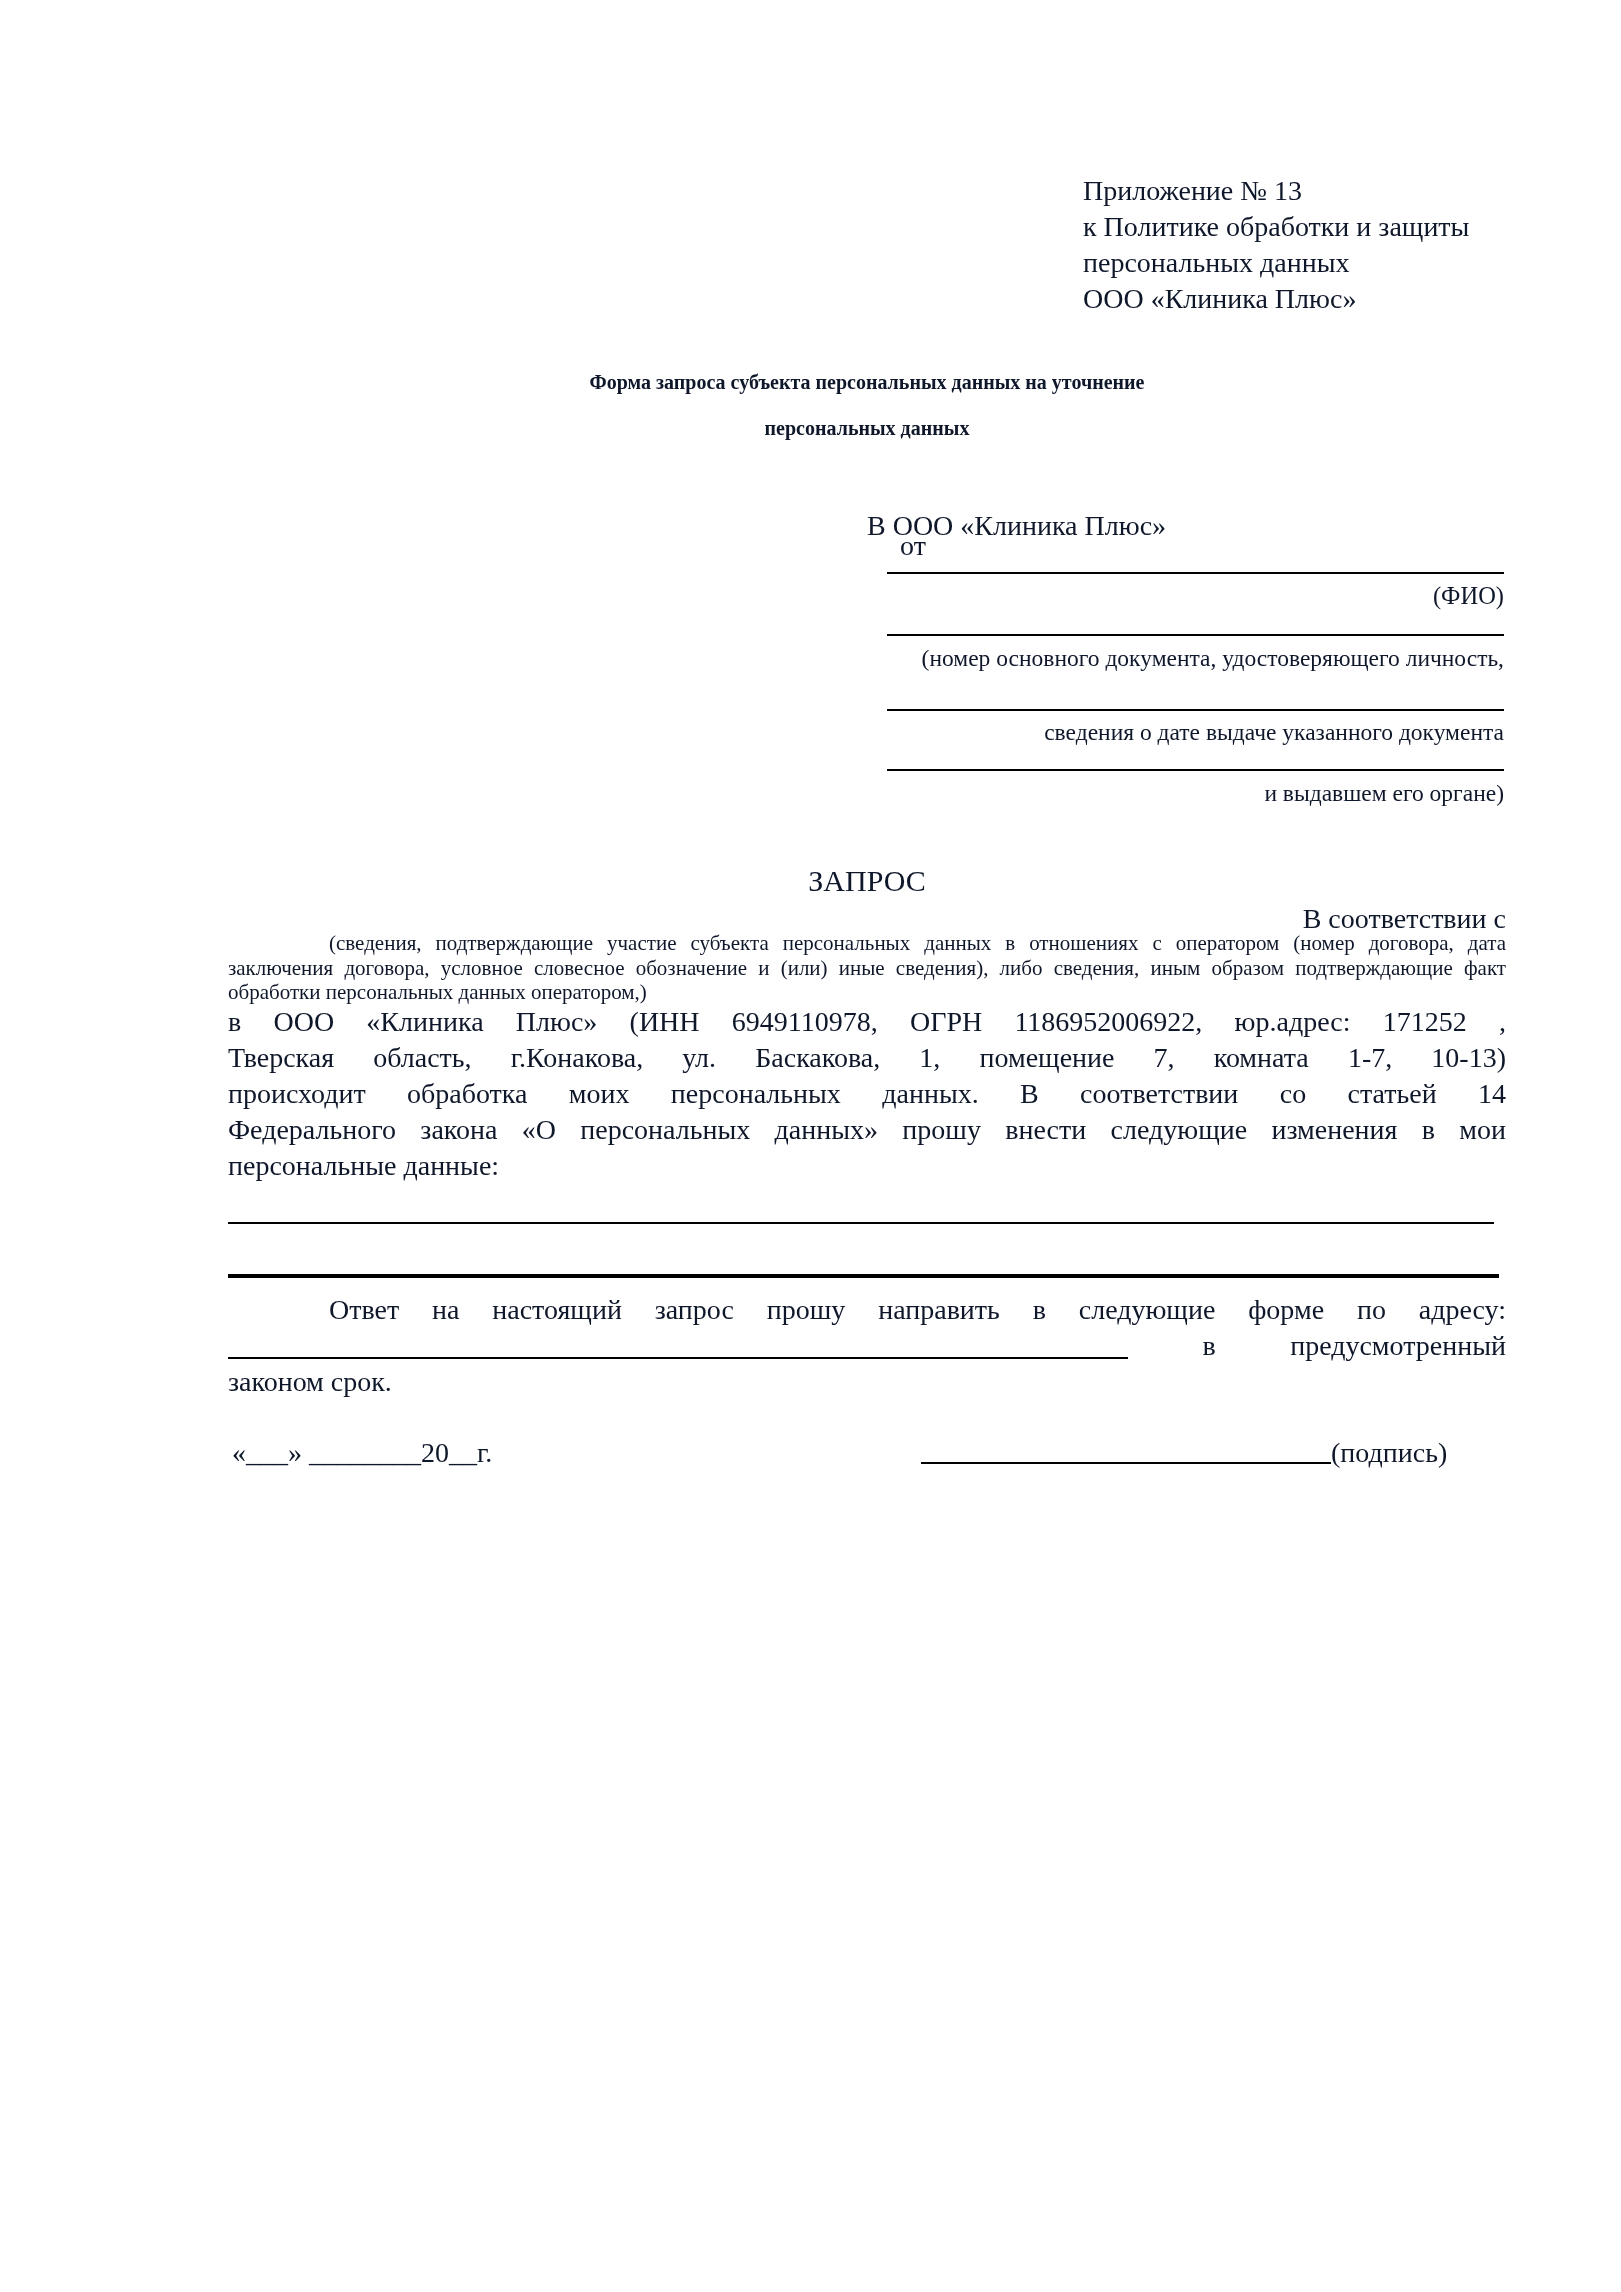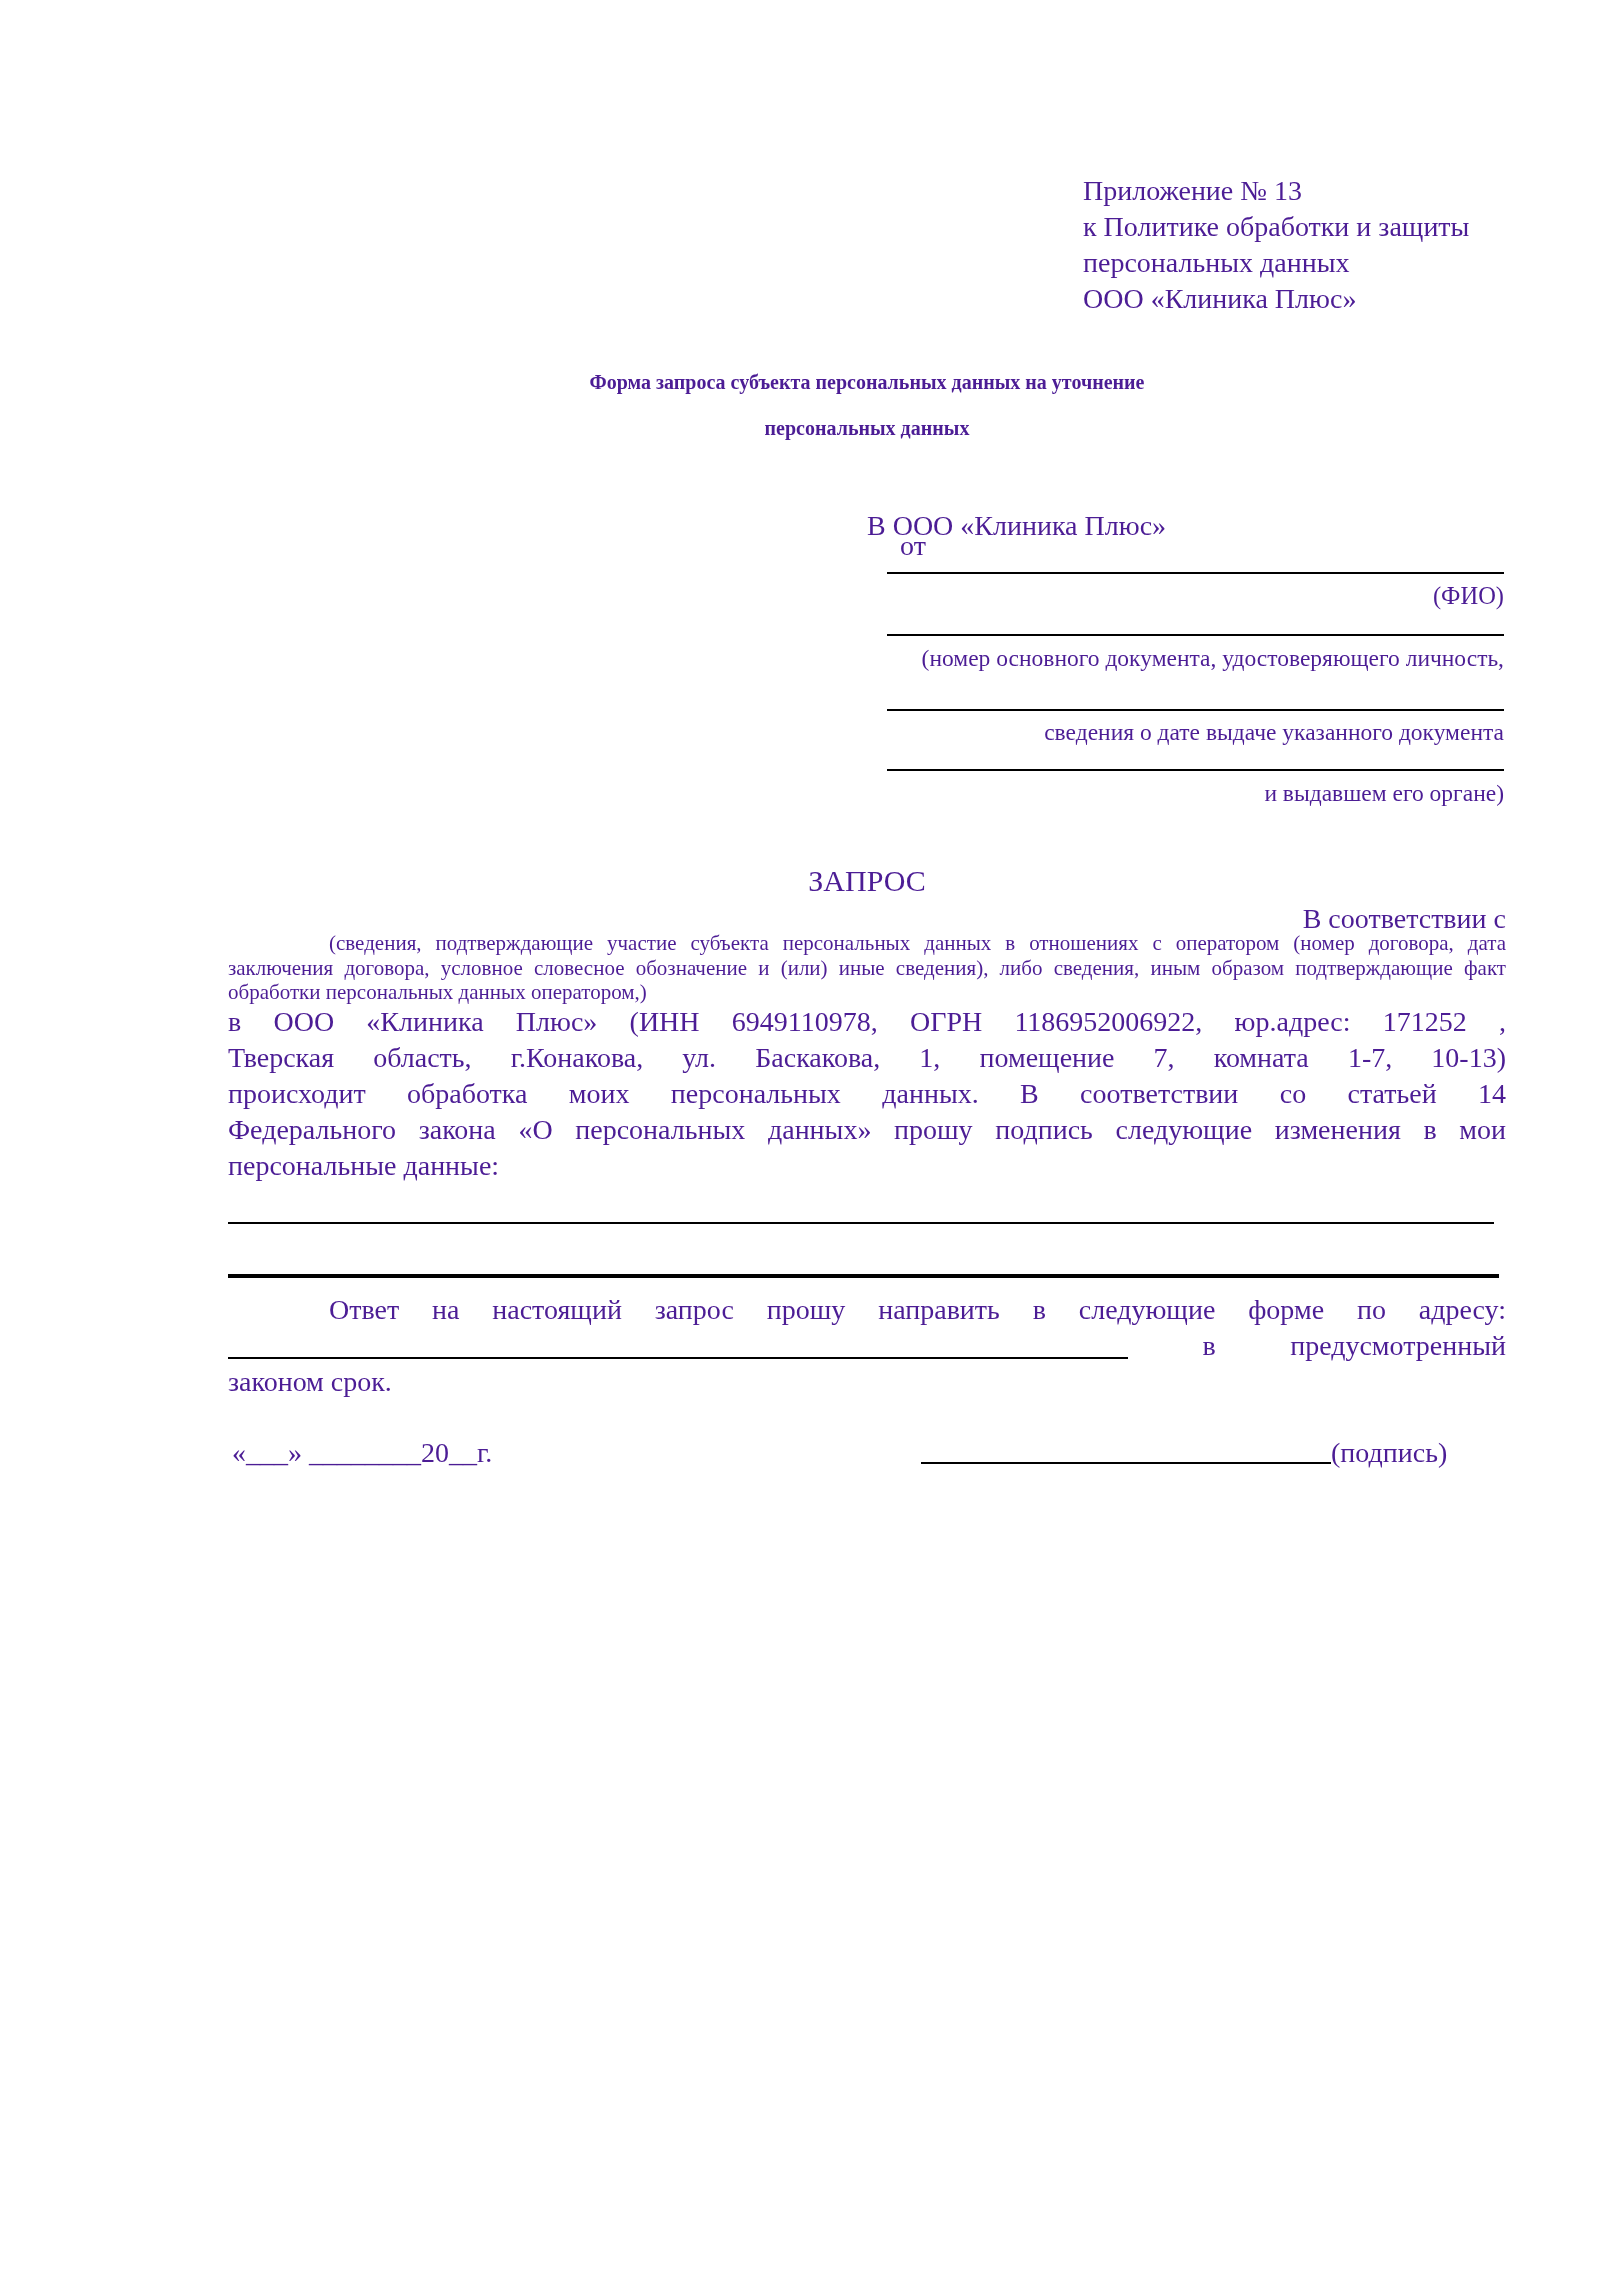--- a/index.html
+++ b/index.html
@@ -1,21 +1,21 @@
 <!DOCTYPE html>
 <html lang="ru"><head>
 <meta charset="utf-8">
 <style>
   html,body { margin:0; padding:0; background:#ffffff; }
   .page {
     position: relative;
     width: 1621px;
     height: 2293px;
     background: #ffffff;
-    color: #4c1d95;
+    color: #0f172a;
     font-family: "Liberation Serif", "DejaVu Serif", serif;
     overflow: hidden;
   }
   .abs { position: absolute; }
 
   .appendix { left:1083px; top:173px; font-size:28px; line-height:36px; }
 
   .doc-title {
     left:228px; top:359px; width:1278px;
     text-align:center; font-weight:700; font-size:20px; line-height:46px;
@@ -95,21 +95,21 @@
   <div class="abs footnote">
     <div class="just indent">(сведения, подтверждающие участие субъекта персональных данных в отношениях с оператором (номер договора, дата</div>
     <div class="just">заключения договора, условное словесное обозначение и (или) иные сведения), либо сведения, иным образом подтверждающие факт</div>
     <div>обработки персональных данных оператором,)</div>
   </div>
 
   <div class="abs bodypara">
     <div class="just">в ООО «Клиника Плюс» (ИНН 6949110978, ОГРН 1186952006922, юр.адрес: 171252 ,</div>
     <div class="just">Тверская область, г.Конакова, ул. Баскакова, 1, помещение 7, комната 1-7, 10-13)</div>
     <div class="just">происходит обработка моих персональных данных. В соответствии со статьей 14</div>
-    <div class="just">Федерального закона «О персональных данных» прошу подпись следующие изменения в мои</div>
+    <div class="just">Федерального закона «О персональных данных» прошу внести следующие изменения в мои</div>
     <div>персональные данные:</div>
   </div>
 
   <div class="abs blankline1"></div>
   <div class="abs blankline2"></div>
 
   <div class="abs replypara">
     <div class="just indent">Ответ на настоящий запрос прошу направить в следующие форме по адресу:</div>
     <div class="addr-row">
       <span class="addr-fill"></span>

